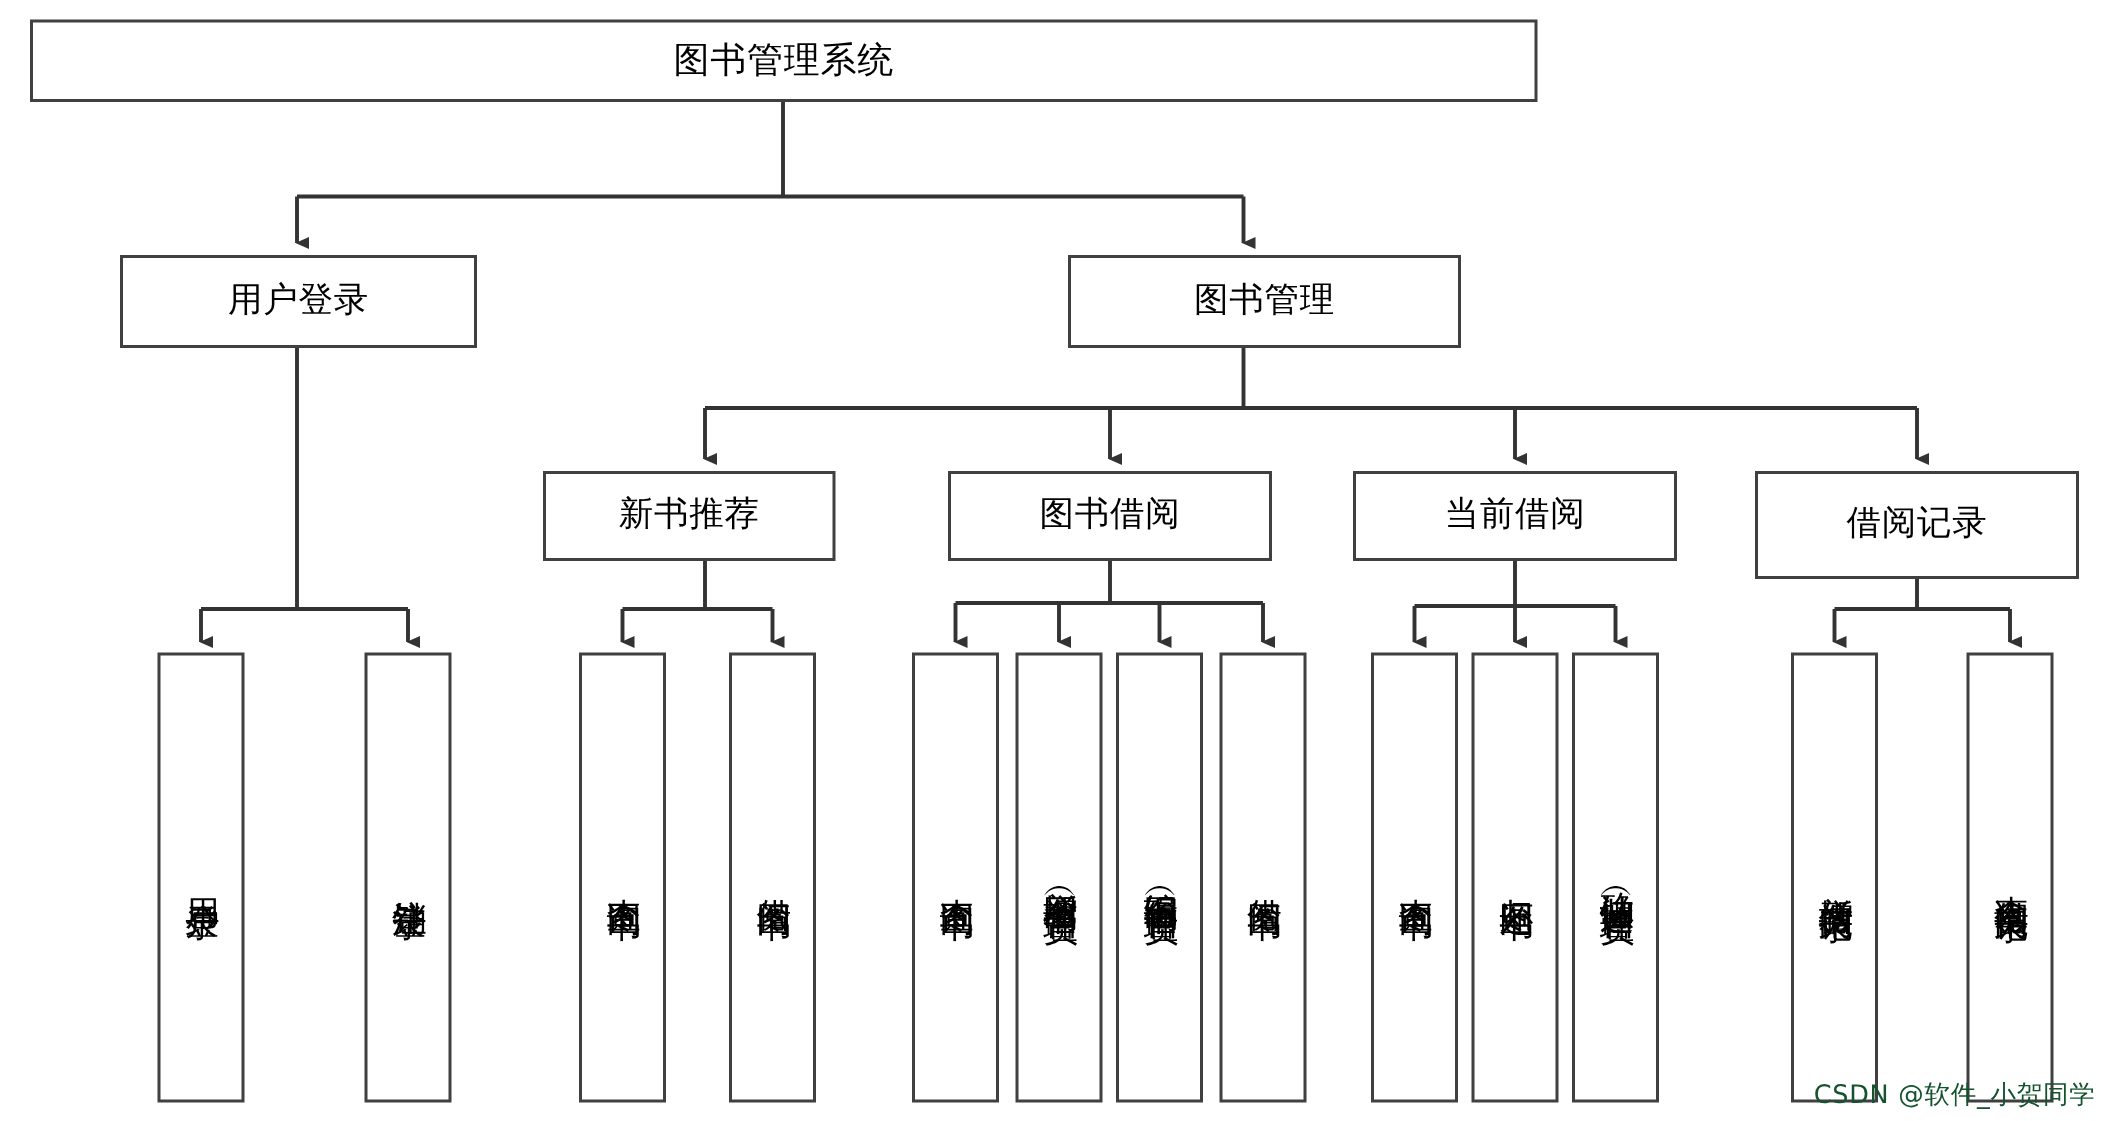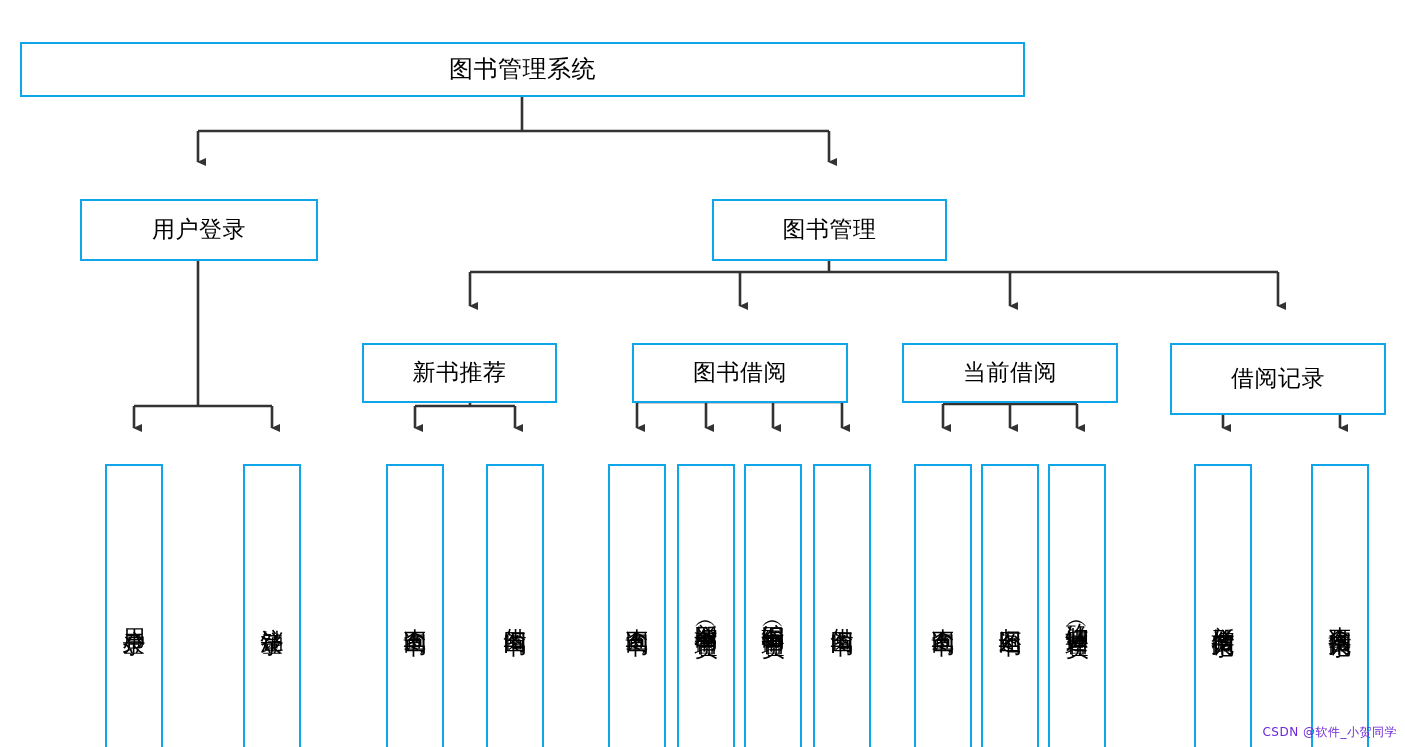--- a/index.html
+++ b/index.html
@@ -23,26 +23,25 @@
     left: 0;
     top: 0;
     width: 1405px;
     height: 747px;
     pointer-events: none;
   }
   .node {
     position: absolute;
     box-sizing: border-box;
     background: #ffffff;
-    border: 2px solid #0ea5e9;
+    border: 2px solid #404040;
     display: flex;
     align-items: center;
     justify-content: center;
     color: #000000;
-    margin-top: 29px;
   }
   .node-label {
     display: block;
     text-align: center;
     line-height: 1.18;
     color: #000000;
     white-space: nowrap;
   }
   
   .node.horiz .node-label {
@@ -63,22 +62,22 @@
     text-orientation: upright;
     font-size: 23px;
     line-height: 1.0;
     letter-spacing: 2px;
     white-space: nowrap;
   }
   #watermark {
     position: absolute;
     right: 8px;
     bottom: 6px;
-    font-size: 12px;
-    color: #6d28d9;
+    font-size: 17px;
+    color: #14532d;
     letter-spacing: 0.5px;
     user-select: none;
     white-space: nowrap;
   }
 </style>
 </head>
 <body>
 
 <div id="diagram-root">
 
@@ -132,21 +131,21 @@
     </g>
   </svg>
 
   <div class="node horiz root" style="left:20px; top:13px; width:1005px; height:55px;">
     <span class="node-label">图书管理系统</span>
   </div>
 
   <div class="node horiz" style="left:80px; top:170px; width:238px; height:62px;">
     <span class="node-label">用户登录</span>
   </div>
-  <div class="node horiz" style="left:712px; top:170px; width:235px; height:62px;">
+  <div class="node horiz" style="left:712px; top:170px; width:262px; height:62px;">
     <span class="node-label">图书管理</span>
   </div>
 
   <div class="node horiz" style="left:362px; top:314px; width:195px; height:60px;">
     <span class="node-label">新书推荐</span>
   </div>
   <div class="node horiz" style="left:902px; top:314px; width:216px; height:60px;">
     <span class="node-label">当前借阅</span>
   </div>
   <div class="node horiz" style="left:632px; top:314px; width:216px; height:60px;">

